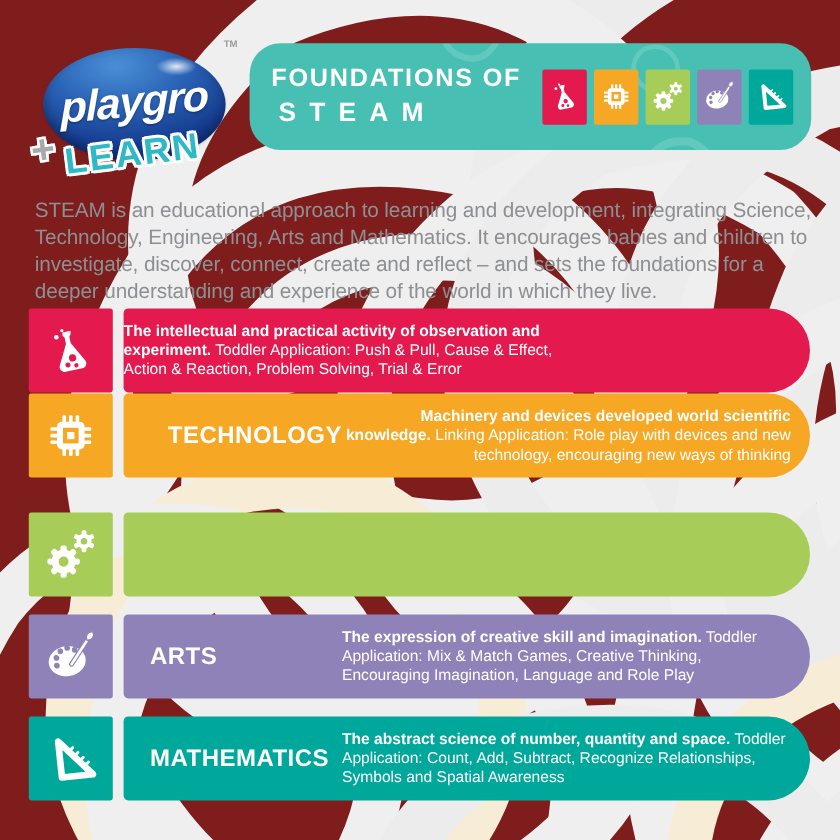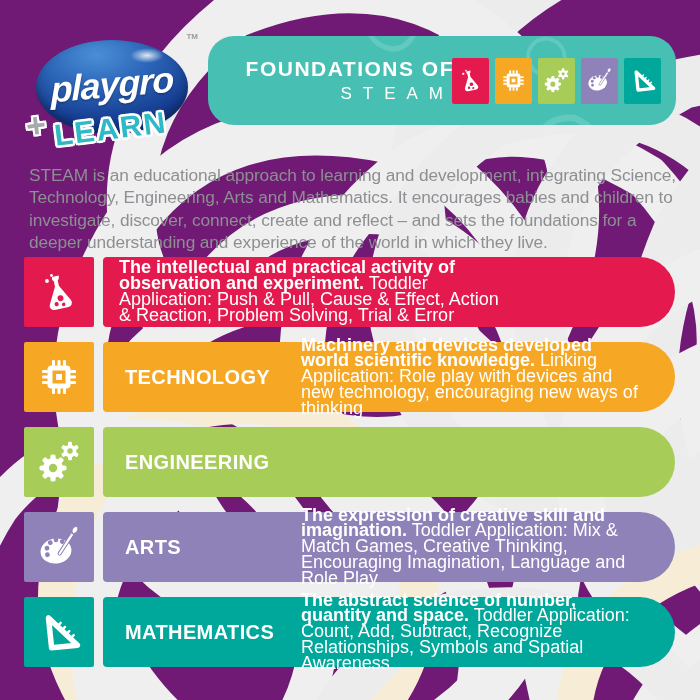--- a/index.html
+++ b/index.html
@@ -1,17 +1,17 @@
 <!DOCTYPE html>
 <html><head>
 <meta charset="utf-8">
 <style>
   html,body{margin:0;padding:0;}
   .page{
-    position:relative;width:700px;height:700px;background:#701a75;overflow:hidden;
+    position:relative;width:700px;height:700px;background:#7f1d1d;overflow:hidden;
     font-family:"Liberation Sans", sans-serif;
   }
   
   .bg-pattern{position:absolute;left:0;top:0;width:700px;height:700px;z-index:0;}
   .pk{color:#EFEFEF;}
   .pk2{color:#ECECEC;}
   .pk-y{color:#F7EDD6;}
 
   
   .logo{position:absolute;left:24px;top:30px;width:180px;height:115px;z-index:2;}
@@ -43,57 +43,57 @@
   }
 
   
   .header{
     position:absolute;left:208px;top:36px;width:468px;height:89px;border-radius:26px;
     background:#47C0B3;z-index:2;overflow:hidden;
   }
   .hdr-pattern{position:absolute;left:0;top:0;width:100%;height:100%;color:rgba(255,255,255,.14);}
   .hdr-title{
     position:absolute;left:18px;top:0;width:228px;height:100%;z-index:1;
-    display:flex;flex-direction:column;justify-content:center;align-items:flex-end;color:#fff;
+    display:flex;flex-direction:column;justify-content:center;align-items:flex-start;color:#fff;
   }
   .hdr-line1{font-size:21px;font-weight:bold;letter-spacing:1.5px;}
-  .hdr-line2{font-size:17px;font-weight:normal;letter-spacing:11px;margin-top:3px;text-indent:6px;}
+  .hdr-line2{font-size:22px;font-weight:bold;letter-spacing:11px;margin-top:3px;text-indent:6px;}
   .hdr-icons{
     position:absolute;right:15px;top:50%;transform:translateY(-50%);
     display:flex;gap:6px;z-index:1;
   }
   .hicon{
     width:37px;height:46px;border-radius:2px;background:var(--c);color:var(--c);
     display:flex;align-items:center;justify-content:center;
   }
   .hicon svg{width:29px;height:29px;}
 
   
   .intro{
     position:absolute;left:29px;top:164px;width:652px;z-index:2;margin:0;
     font-size:17.3px;line-height:1.29;color:#8D8F92;letter-spacing:-0.1px;
   }
 
   
   .row{position:absolute;left:0;width:700px;height:70px;z-index:2;color:var(--c);}
-  .r0{top:257px;} .r1{top:342px;} .r2{top:427px;} .r3{top:512px;} .r4{top:597px;}
+  .r0{top:257px;} .r1{top:328px;text-align:right;} .r2{top:427px;} .r3{top:512px;} .r4{top:597px;}
   .row-iconbox{
     position:absolute;left:24px;top:0;width:70px;height:70px;border-radius:2px;background:var(--c);
     display:flex;align-items:center;justify-content:center;
   }
   .row-iconbox svg{width:48px;height:48px;}
   .row-bar{
     position:absolute;left:103px;top:0;width:572px;height:70px;background:var(--c);
     border-radius:4px 35px 35px 4px;display:flex;align-items:center;
   }
   .row-label{
     flex:0 0 160px;padding-left:22px;color:#fff;font-size:20px;font-weight:bold;letter-spacing:.4px;
   }
   .row-desc{
-    flex:1;margin:16px;padding-right:16px;color:#fff;font-size:18px;line-height:15.8px;max-width:382px;
+    flex:1;margin:0;padding-right:16px;color:#fff;font-size:13px;line-height:15.8px;max-width:382px;
   }
   .row-desc b{font-weight:bold;}
   .hidden-defs{position:absolute;width:0;height:0;overflow:hidden;}
 </style>
 </head>
 <body>
 
 <svg class="hidden-defs" aria-hidden="true">
   <defs>
     <symbol id="sym-pick" viewBox="0 0 100 100">
@@ -342,21 +342,20 @@
     </div>
   </div>
 
   <div class="row r2" style="--c:#A7CD58">
     <div class="row-iconbox">
         <svg viewBox="0 0 48 48">
           <use href="#sym-gears"></use>
         </svg>
       </div>
     <div class="row-bar">
-      <div class="row-label">ENGINEERING</div>
     </div>
   </div>
 
   <div class="row r3" style="--c:#8F82B8">
     <div class="row-iconbox">
         <svg viewBox="0 0 48 48">
           <use href="#sym-palette"></use>
         </svg>
       </div>
     <div class="row-bar">

